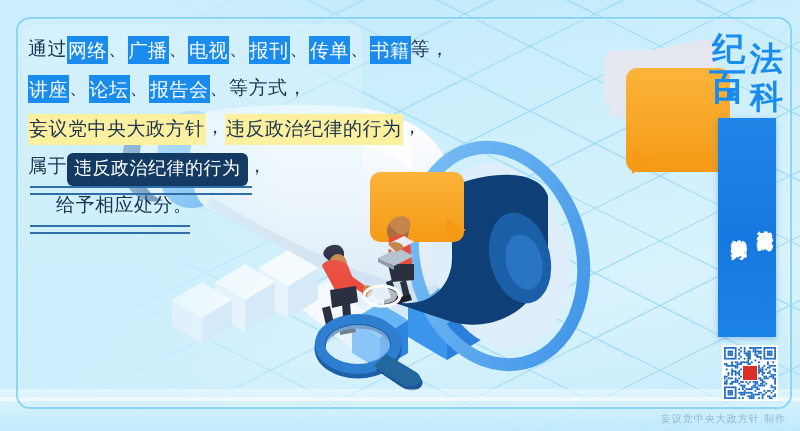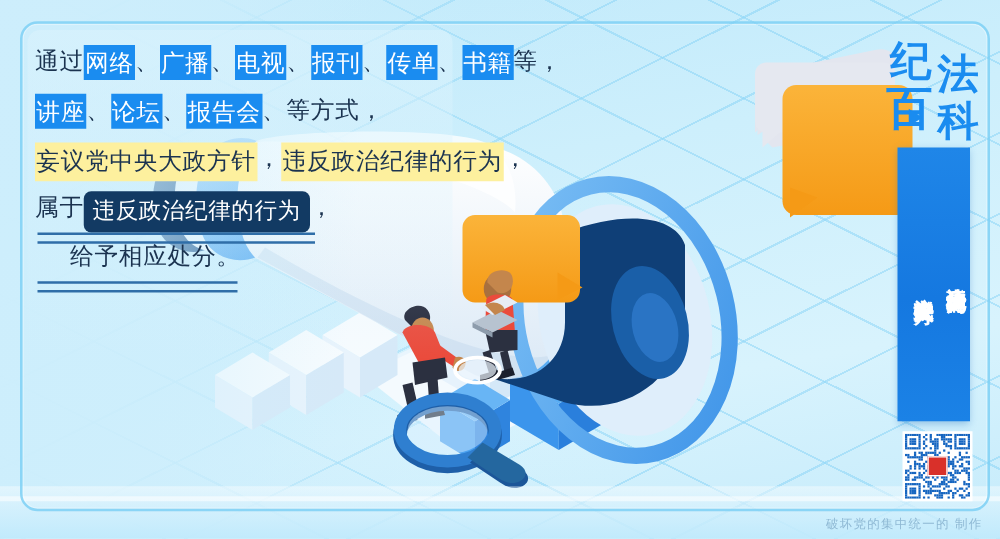--- a/index.html
+++ b/index.html
@@ -728,15 +728,15 @@
           <rect x="16" y="28" width="1" height="1"></rect>
           <rect x="19" y="28" width="1" height="1"></rect>
           <rect x="21" y="28" width="1" height="1"></rect>
           <rect x="25" y="28" width="1" height="1"></rect>
           <rect x="26" y="28" width="1" height="1"></rect>
         </g>
     </svg>
     <span class="qr-logo"></span>
   </div>
 
-  <div class="credit">破坏党的集中统一的 制作</div>
+  <div class="credit">妄议党中央大政方针 制作</div>
 
 </div>
 
 </body></html>

